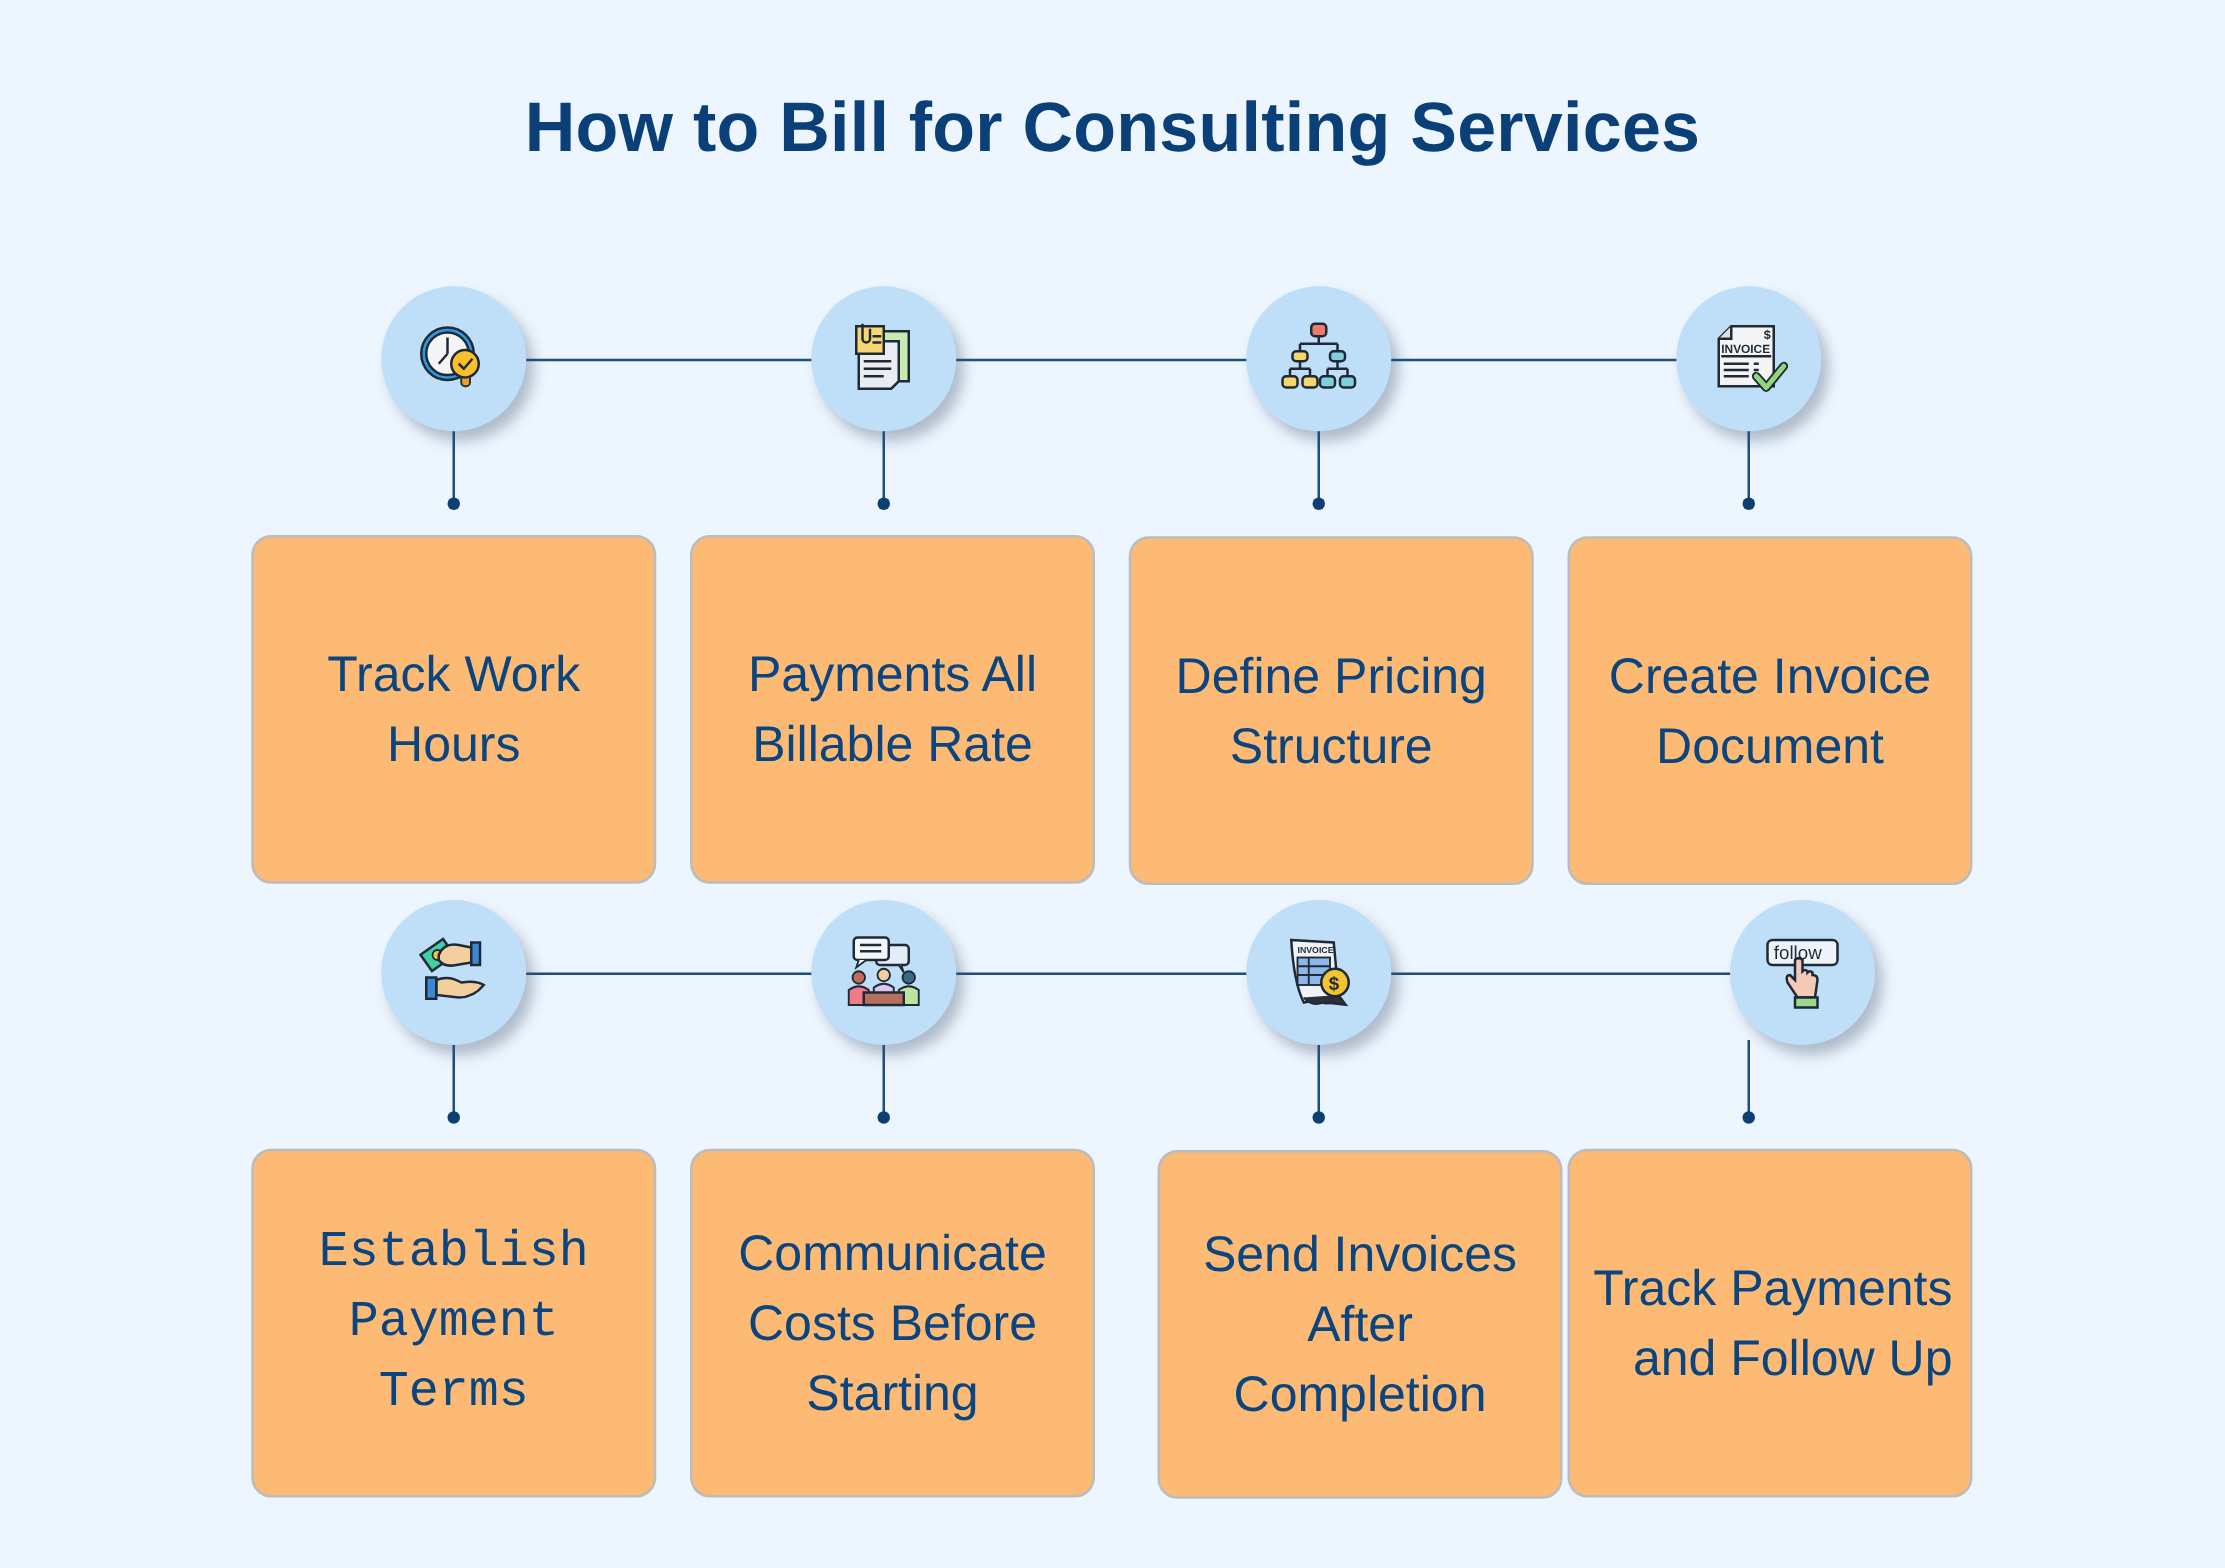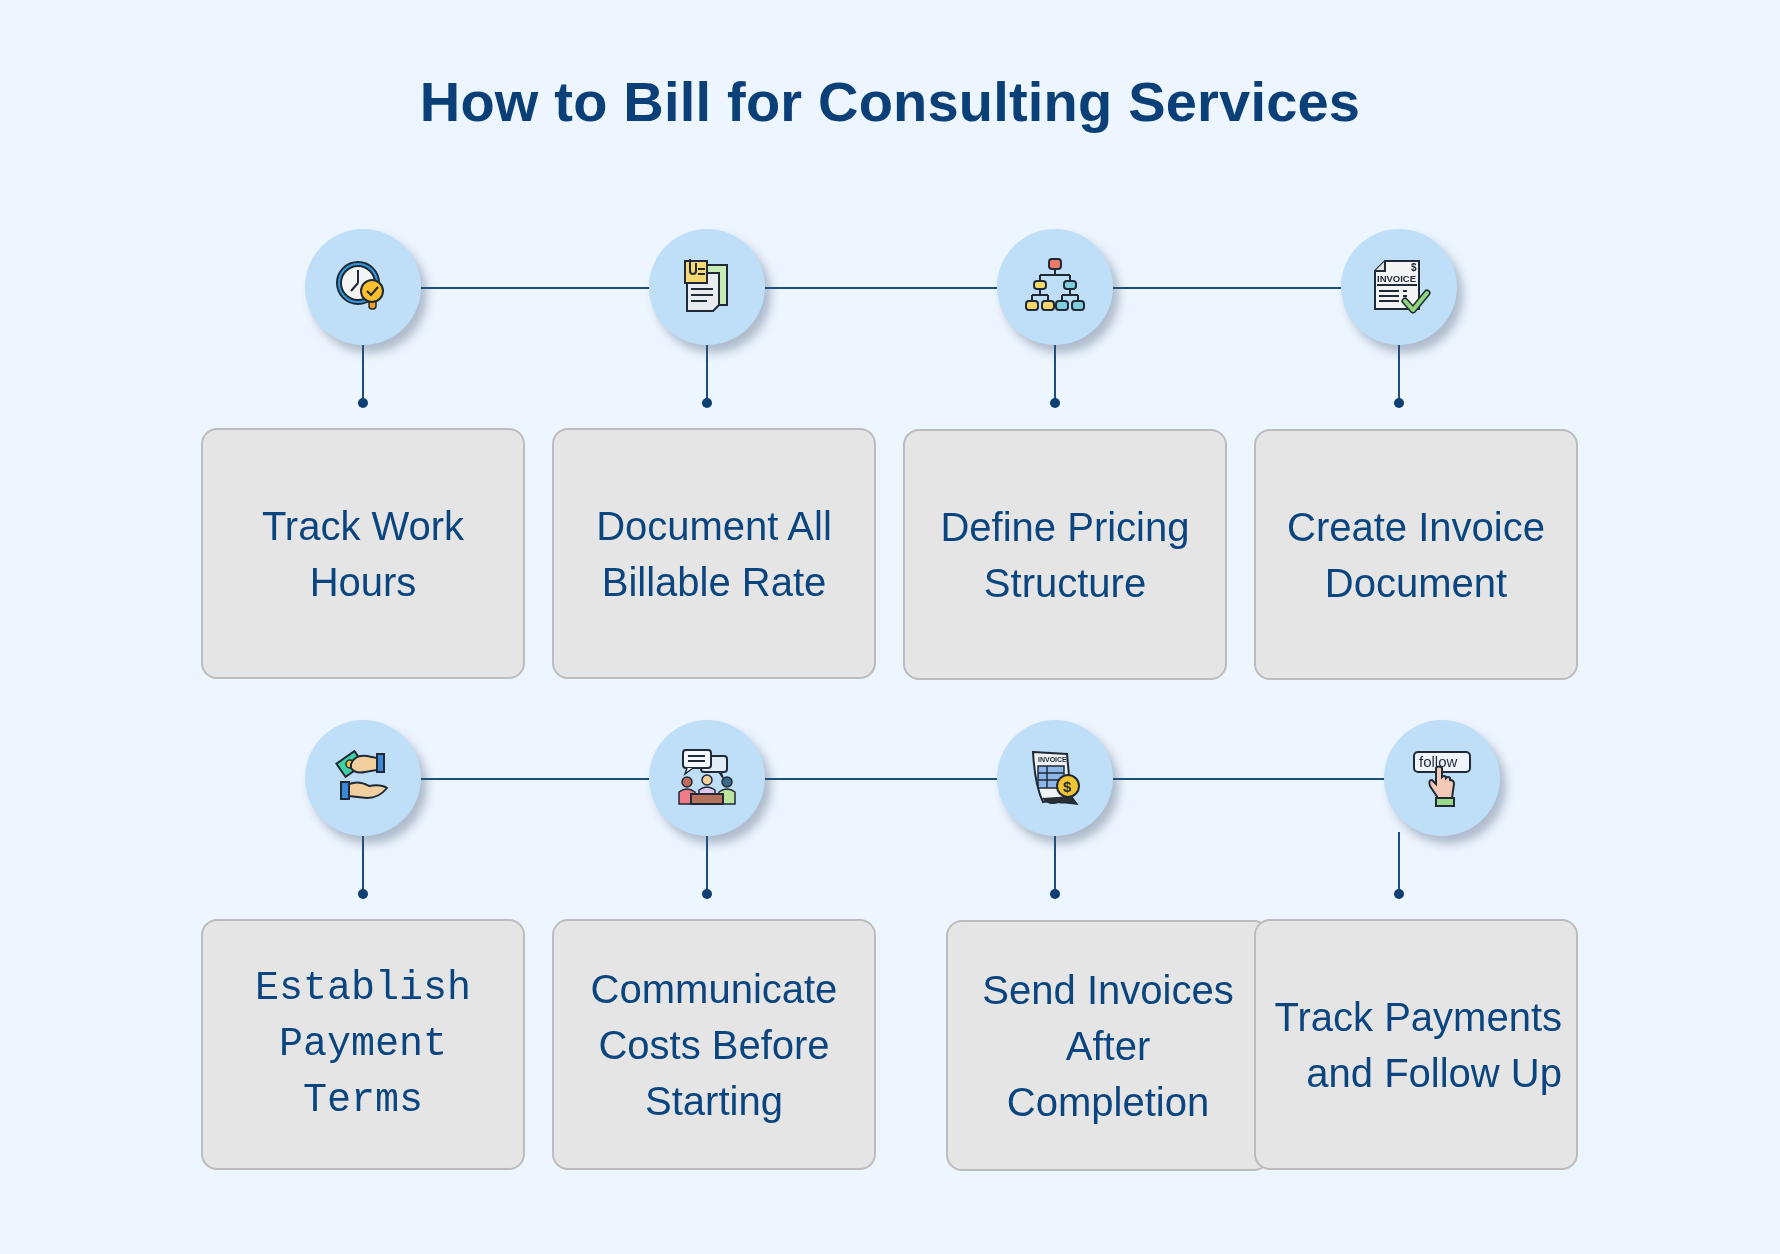--- a/index.html
+++ b/index.html
@@ -25,22 +25,22 @@
     background: #0d3f73;
   }
   .circle {
     position: absolute; width: 116px; height: 116px; border-radius: 50%;
     background: #bfdef8;
     box-shadow: 6px 8px 10px rgba(60, 80, 110, 0.35);
     display: flex; align-items: center; justify-content: center;
   }
   .circle svg { width: 64px; height: 64px; }
   .card {
-    position: absolute; width: 324px; height: 251px;
-    background: #e5e5e5; border: 2px solid #bcbcbc; border-radius: 16px;
+    position: absolute; width: 324px; height: 279px;
+    background: #fdba74; border: 2px solid #bcbcbc; border-radius: 16px;
     box-sizing: border-box;
     display: flex; align-items: center; justify-content: center;
     text-align: center;
   }
   .card-label {
     color: #0b4580; font-size: 40px; line-height: 56px;
     padding: 0 14px;
   }
 </style>
 </head>
@@ -182,33 +182,33 @@
     <text x="9" y="21" font-size="15" fill="#1f2a36" font-family="Liberation Sans, sans-serif">follow</text>
     <path d="M26 22 V38 L22 34 Q18 34 20 40 L28 52 H42 L44 38 Q44 34 40 34 V32 Q38 30 36 32 V31 Q34 29 32 31 V22 Q29 19 26 22 Z" fill="#f5c9b8" stroke="#1f2a36" stroke-width="2"></path>
     <rect x="26" y="52" width="18" height="8" fill="#9ad98a" stroke="#1f2a36" stroke-width="2"></rect>
   </svg>
 </div>
 
 <div class="card" style="left:201px; top:428px;">
   <div class="card-label" style="width:250px;">Track Work Hours</div>
 </div>
 <div class="card" style="left:552px; top:428px;">
-  <div class="card-label" style="width:290px;">Document All Billable Rate</div>
+  <div class="card-label" style="width:290px;">Payments All Billable Rate</div>
 </div>
 <div class="card" style="left:903px; top:429px;">
   <div class="card-label" style="width:300px;">Define Pricing Structure</div>
 </div>
 <div class="card" style="left:1254px; top:429px;">
   <div class="card-label" style="width:300px;">Create Invoice Document</div>
 </div>
 
 <div class="card" style="left:201px; top:919px;">
   <div class="card-label" style="width:230px;font-family:Liberation Mono, monospace;">Establish Payment Terms</div>
 </div>
 <div class="card" style="left:552px; top:919px;">
   <div class="card-label" style="width:300px;">Communicate Costs Before Starting</div>
 </div>
-<div class="card" style="left:946px; top:920px;text-align:center;">
+<div class="card" style="left:926px; top:920px;text-align:center;">
   <div class="card-label" style="width:280px;">Send Invoices After Completion</div>
 </div>
 <div class="card" style="left:1254px; top:919px;">
   <div class="card-label" style="width:300px;text-align:right;">Track Payments and Follow Up</div>
 </div>
 
 </body></html>

